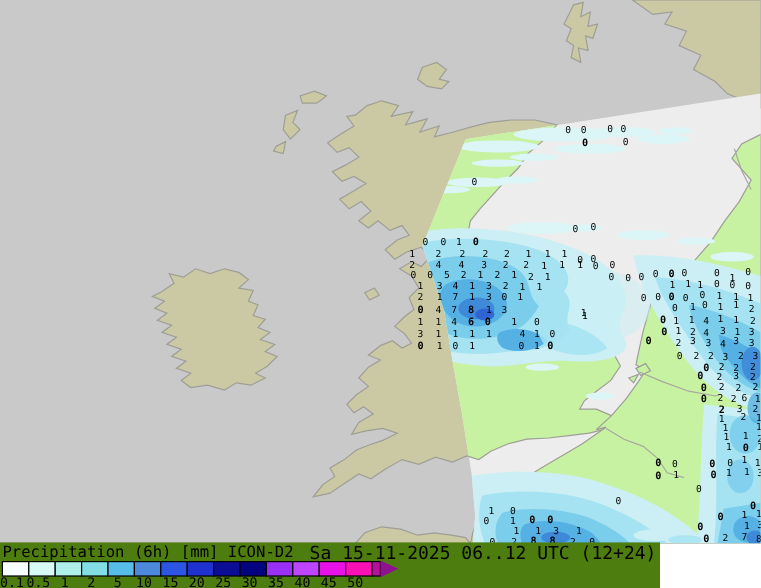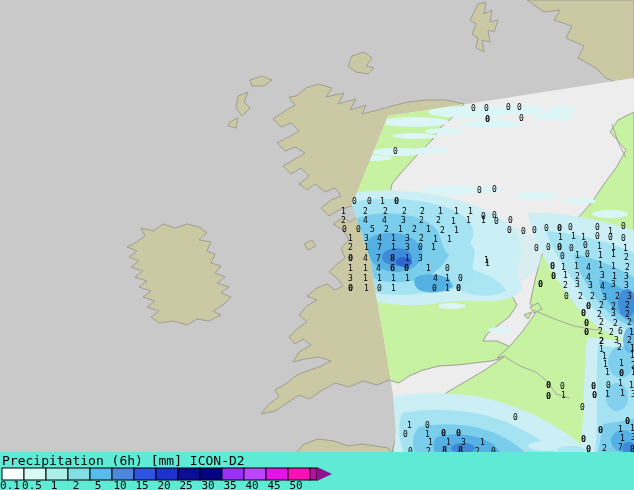--- a/index.html
+++ b/index.html
@@ -1,19 +1,19 @@
 <!DOCTYPE html>
 <html><head>
 <meta charset="utf-8">
 <style>
   html,body{margin:0;padding:0;background:#ffffff;}
   .app{position:relative;width:634px;height:490px;overflow:hidden;background:#ffffff;
        font-family:"DejaVu Sans Mono","Liberation Mono",monospace;}
   svg.map{position:absolute;left:0;top:0;display:block;}
-  .legend{position:absolute;left:0;top:452px;width:634px;height:38px;background:#5eead4;}
+  .legend{position:absolute;left:0;top:452px;width:532px;height:38px;background:#4d7c0f;padding-left:18px;}
   .legend-title{position:absolute;left:2px;top:1px;font-size:13px;color:#000;white-space:pre;}
   .legend-datetime{position:absolute;right:3px;top:0px;font-size:15px;color:#000;white-space:pre;}
   #colorbar{position:absolute;left:0;top:15px;}
   .gridnum{font-family:"DejaVu Sans Mono","Liberation Mono",monospace;font-size:8px;fill:#000;}
   .gridnum.b{font-weight:bold;font-size:8.5px;}
   .ticklbl{font-family:"DejaVu Sans Mono","Liberation Mono",monospace;font-size:11px;fill:#000;}
 </style>
 </head>
 <body>
 
@@ -327,20 +327,21 @@
         <text x="426" y="454" class="gridnum">2</text>
         <text x="442" y="453" class="gridnum b">8</text>
         <text x="458" y="453" class="gridnum b">8</text>
         <text x="475" y="454" class="gridnum">2</text>
         <text x="491" y="454" class="gridnum">0</text>
       </g>
   </svg>
 
   <div class="legend">
     <span class="legend-title">Precipitation (6h) [mm] ICON-D2</span>
+    <span class="legend-datetime">Sa 15-11-2025 06..12 UTC (12+24)</span>
     <svg id="colorbar" width="634" height="23" viewBox="0 0 634 23">
         <rect x="2" y="1" width="22" height="12" fill="#F7FFFE" stroke="#000" stroke-width="1"></rect>
         <rect x="24" y="1" width="22" height="12" fill="#D8FAF5" stroke="#000" stroke-width="1"></rect>
         <rect x="46" y="1" width="22" height="12" fill="#AEEFE9" stroke="#000" stroke-width="1"></rect>
         <rect x="68" y="1" width="22" height="12" fill="#82DEE2" stroke="#000" stroke-width="1"></rect>
         <rect x="90" y="1" width="22" height="12" fill="#57BCE8" stroke="#000" stroke-width="1"></rect>
         <rect x="112" y="1" width="22" height="12" fill="#4C89DD" stroke="#000" stroke-width="1"></rect>
         <rect x="134" y="1" width="22" height="12" fill="#2C55E4" stroke="#000" stroke-width="1"></rect>
         <rect x="156" y="1" width="22" height="12" fill="#1F31CF" stroke="#000" stroke-width="1"></rect>
         <rect x="178" y="1" width="22" height="12" fill="#0B0E95" stroke="#000" stroke-width="1"></rect>

